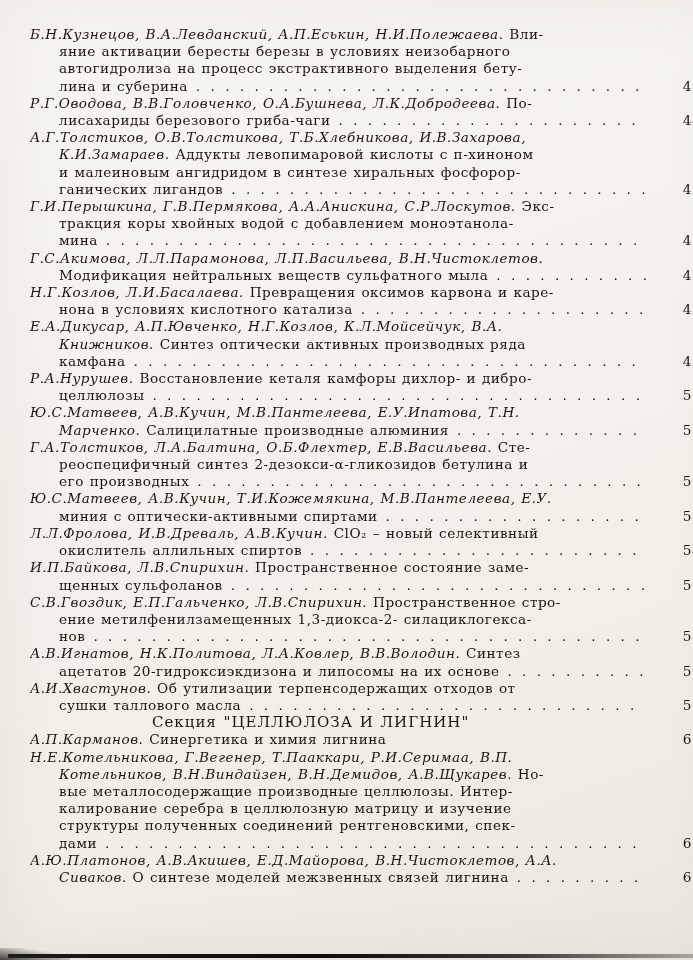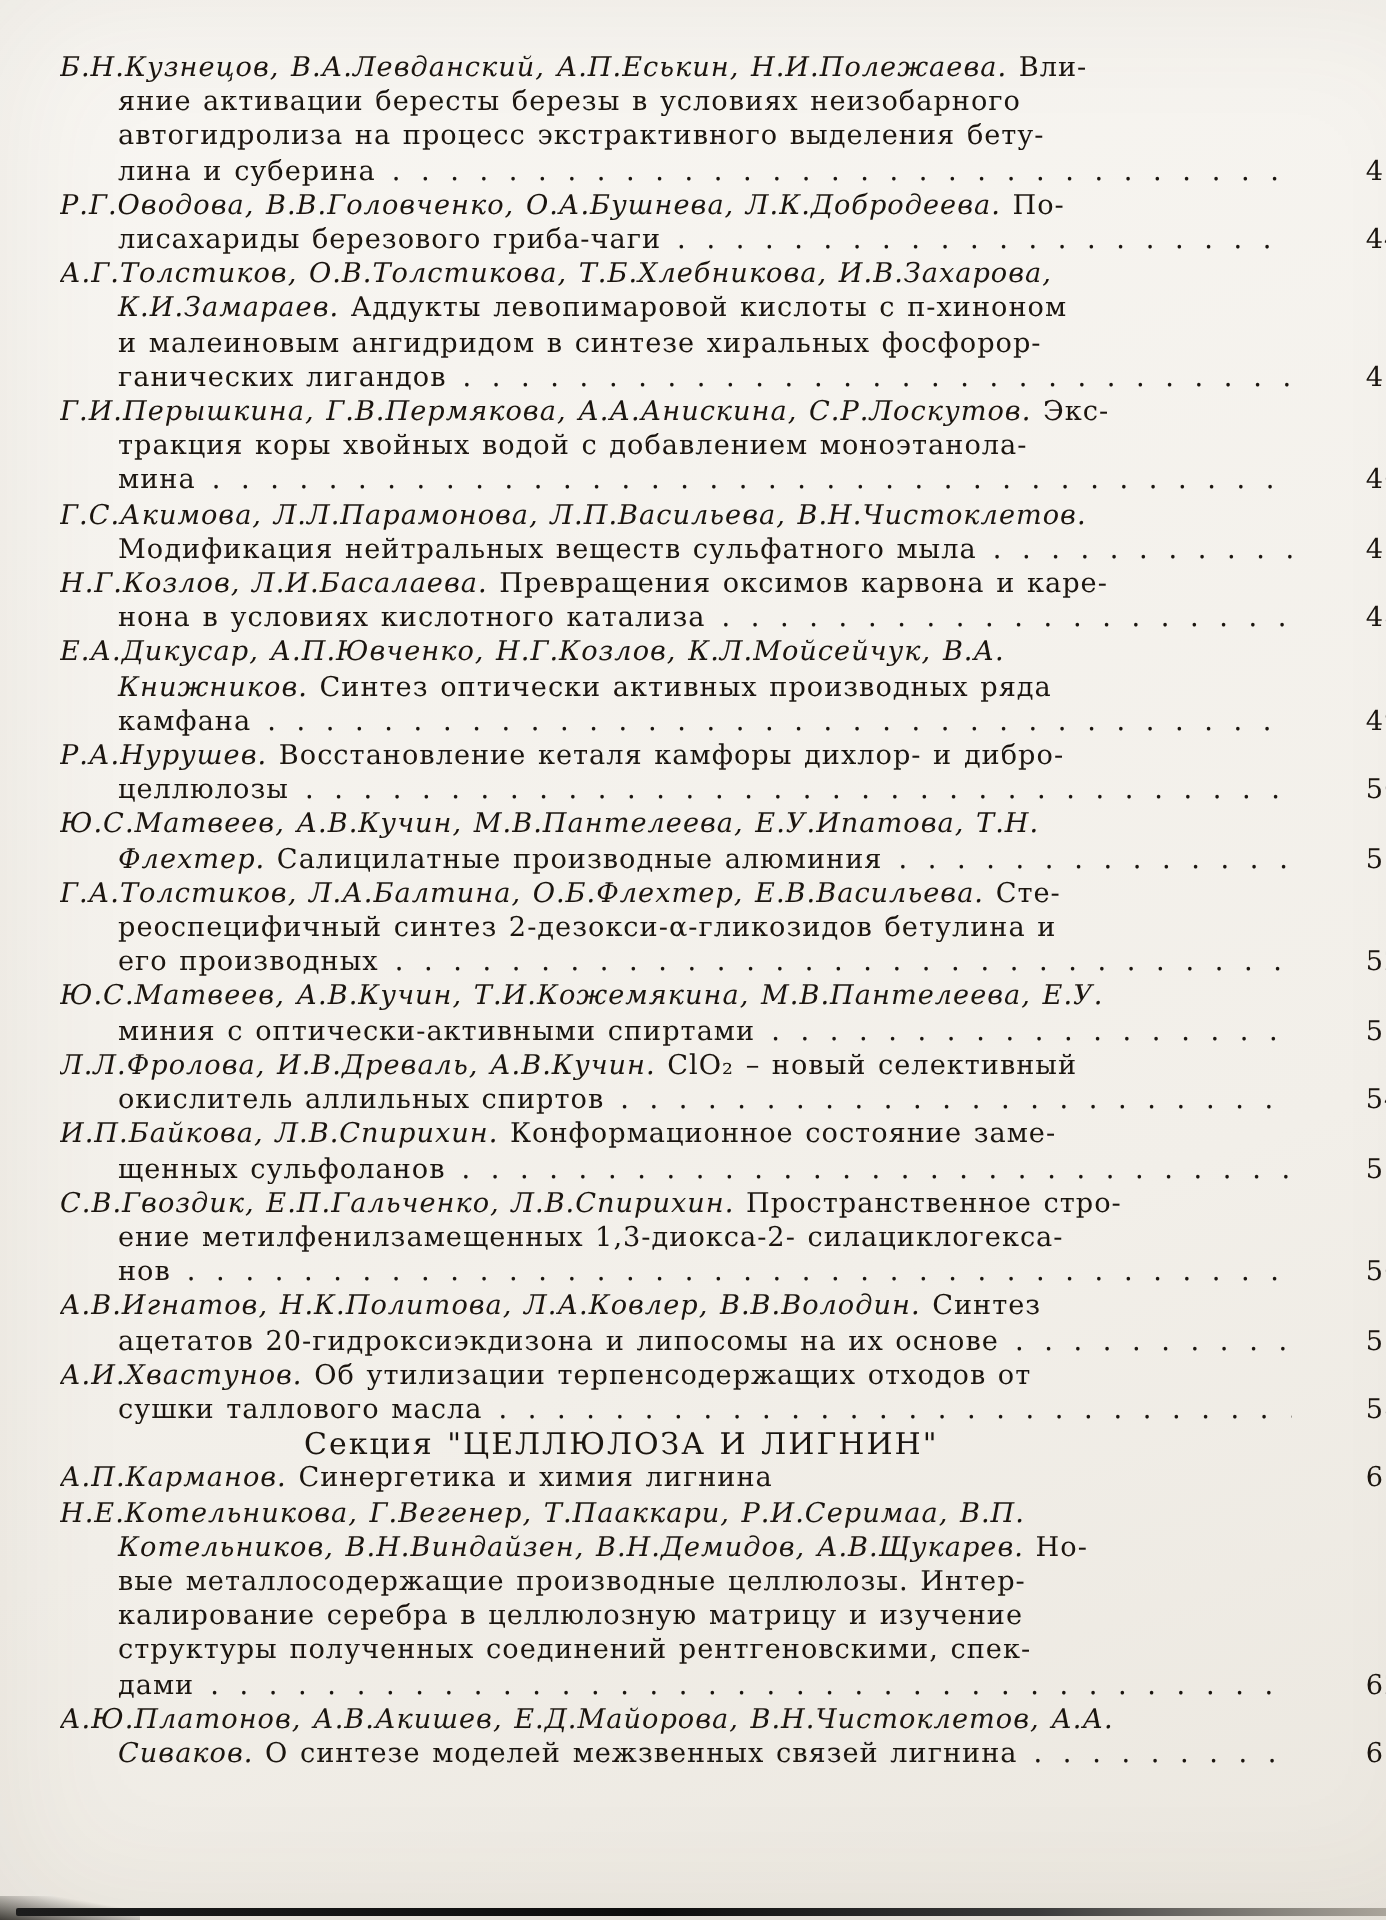--- a/index.html
+++ b/index.html
@@ -127,21 +127,21 @@
         <div class="line"><span class="line-text"><span class="authors">Р.А.Нурушев.</span><span class="title"> Восстановление кеталя камфоры дихлор- и дибро-</span></span></div>
         <div class="line cont last">
           <span class="line-text"><span class="title">целлюлозы</span></span>
           <span class="dots">. . . . . . . . . . . . . . . . . . . . . . . . . . . . . . . . . . . . . . . . . . . . . . . . . . . . . . . . . . . . . . . . . . . . . . . . . . . . . . . . . . . . . . . . . .</span>
           <span class="pagenum">50</span>
         </div>
       </div>
       <div class="entry">
         <div class="line"><span class="line-text"><span class="authors">Ю.С.Матвеев, А.В.Кучин, М.В.Пантелеева, Е.У.Ипатова, Т.Н.</span></span></div>
         <div class="line cont last">
-          <span class="line-text"><span class="authors">Флехтер.</span><span class="title"> Салицилатные производные алюминия</span></span>
+          <span class="line-text"><span class="authors">Марченко.</span><span class="title"> Салицилатные производные алюминия</span></span>
           <span class="dots">. . . . . . . . . . . . . . . . . . . . . . . . . . . . . . . . . . . . . . . . . . . . . . . . . . . . . . . . . . . . . . . . . . . . . . . . . . . . . . . . . . . . . . . . . .</span>
           <span class="pagenum">51</span>
         </div>
       </div>
       <div class="entry">
         <div class="line"><span class="line-text"><span class="authors">Г.А.Толстиков, Л.А.Балтина, О.Б.Флехтер, Е.В.Васильева.</span><span class="title"> Сте-</span></span></div>
         <div class="line cont"><span class="line-text"><span class="title">реоспецифичный синтез 2-дезокси-α-гликозидов бетулина и</span></span></div>
         <div class="line cont last">
           <span class="line-text"><span class="title">его производных</span></span>
           <span class="dots">. . . . . . . . . . . . . . . . . . . . . . . . . . . . . . . . . . . . . . . . . . . . . . . . . . . . . . . . . . . . . . . . . . . . . . . . . . . . . . . . . . . . . . . . . .</span>
@@ -158,21 +158,21 @@
       </div>
       <div class="entry">
         <div class="line"><span class="line-text"><span class="authors">Л.Л.Фролова, И.В.Древаль, А.В.Кучин.</span><span class="title"> ClO₂ – новый селективный</span></span></div>
         <div class="line cont last">
           <span class="line-text"><span class="title">окислитель аллильных спиртов</span></span>
           <span class="dots">. . . . . . . . . . . . . . . . . . . . . . . . . . . . . . . . . . . . . . . . . . . . . . . . . . . . . . . . . . . . . . . . . . . . . . . . . . . . . . . . . . . . . . . . . .</span>
           <span class="pagenum">54</span>
         </div>
       </div>
       <div class="entry">
-        <div class="line"><span class="line-text"><span class="authors">И.П.Байкова, Л.В.Спирихин.</span><span class="title"> Конформационное состояние заме-</span></span></div>
+        <div class="line"><span class="line-text"><span class="authors">И.П.Байкова, Л.В.Спирихин.</span><span class="title"> Пространственное состояние заме-</span></span></div>
         <div class="line cont last">
           <span class="line-text"><span class="title">щенных сульфоланов</span></span>
           <span class="dots">. . . . . . . . . . . . . . . . . . . . . . . . . . . . . . . . . . . . . . . . . . . . . . . . . . . . . . . . . . . . . . . . . . . . . . . . . . . . . . . . . . . . . . . . . .</span>
           <span class="pagenum">55</span>
         </div>
       </div>
       <div class="entry">
         <div class="line"><span class="line-text"><span class="authors">С.В.Гвоздик, Е.П.Гальченко, Л.В.Спирихин.</span><span class="title"> Пространственное стро-</span></span></div>
         <div class="line cont"><span class="line-text"><span class="title">ение метилфенилзамещенных 1,3-диокса-2- силациклогекса-</span></span></div>
         <div class="line cont last">

